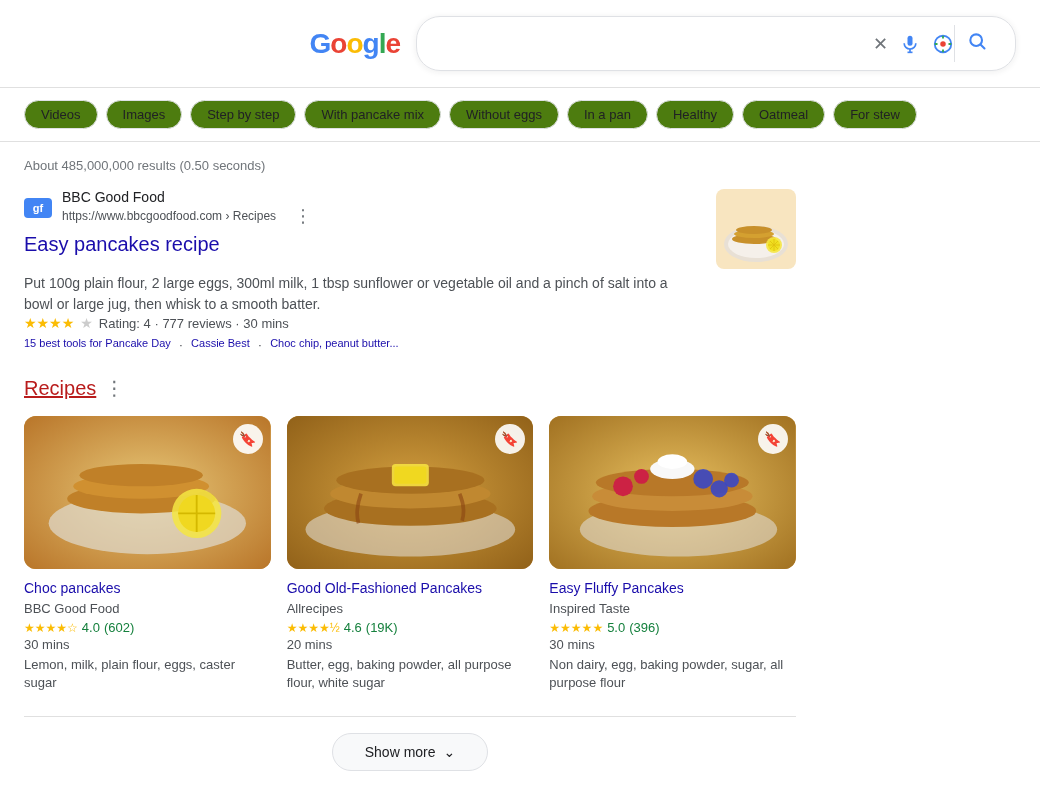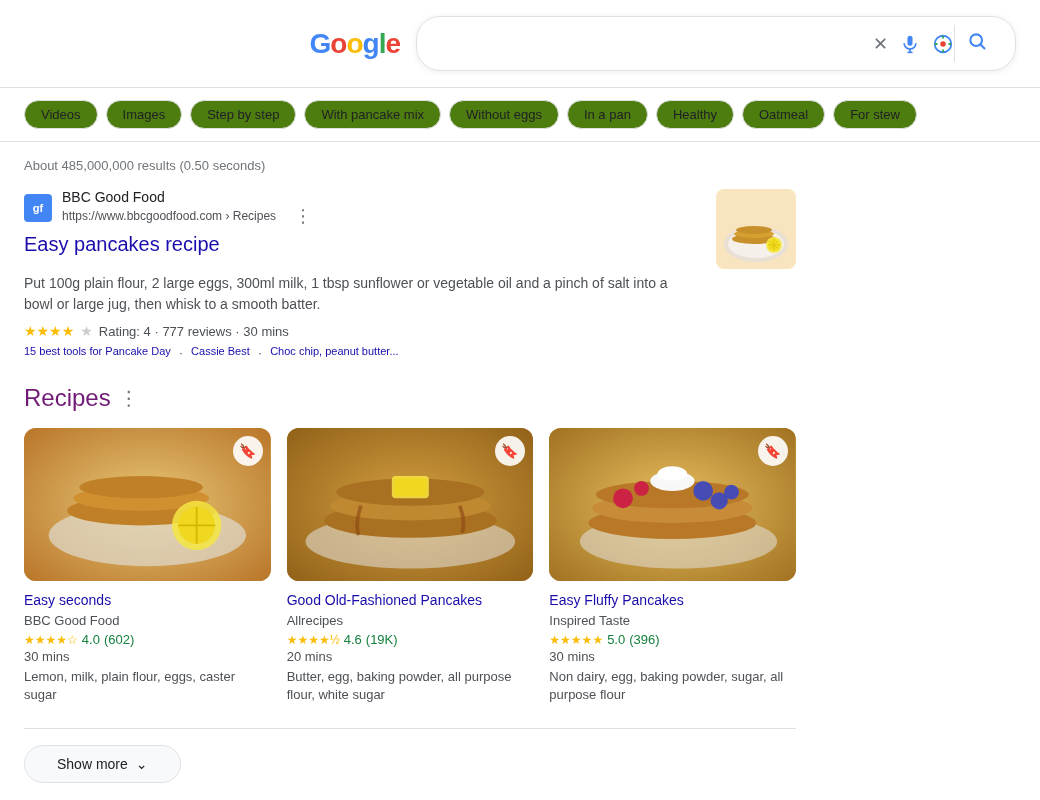--- a/index.html
+++ b/index.html
@@ -113,21 +113,21 @@
     }
     .featured-info { flex: 1; }
     .site-info {
       display: flex;
       align-items: center;
       gap: 10px;
       margin-bottom: 4px;
     }
     .site-favicon {
       width: 28px;
-      height: 28px;
+      height: 20px;
       background: #4285F4;
       border-radius: 4px;
       display: flex;
       align-items: center;
       justify-content: center;
       color: #fff;
       font-size: 11px;
       font-weight: bold;
       flex-shrink: 0;
     }
@@ -156,21 +156,21 @@
       text-decoration: none;
       cursor: pointer;
       display: block;
       margin-bottom: 16px;
       line-height: 1.3;
     }
     .result-description {
       font-size: 14px;
       color: #4d5156;
       line-height: 1.5;
-      margin-bottom: 8px;
+      margin-bottom: 0;
     }
     .rating-row {
       display: flex;
       align-items: center;
       gap: 6px;
       margin-bottom: 6px;
     }
     .stars { color: #fbbc04; font-size: 14px; }
     .star-empty { color: #ccc; }
     .rating-text { font-size: 13px; color: #4d5156; }
@@ -198,23 +198,24 @@
       justify-content: center;
     }
     
     .recipes-header {
       display: flex;
       align-items: center;
       gap: 8px;
       margin-bottom: 16px;
     }
     .recipes-title {
-      font-size: 24px;
+      font-size: 20px;
       font-weight: normal;
-      color: #701a75;
+      color: #b91c1c;
+      text-decoration: underline;
     }
     .recipes-more-icon {
       color: #70757a;
       font-size: 20px;
       cursor: pointer;
     }
     .recipes-grid {
       display: flex;
       gap: 16px;
       margin-bottom: 24px;
@@ -277,20 +278,21 @@
       gap: 4px;
       margin-bottom: 2px;
     }
     .recipe-stars { color: #fbbc04; font-size: 12px; }
     .recipe-rating-text { font-size: 13px; color: #15803d; }
     .recipe-time { font-size: 13px; color: #4d5156; margin-bottom: 4px; }
     .recipe-ingredients { font-size: 13px; color: #4d5156; line-height: 1.4; }
     
     .show-more-container {
       display: flex;
+      justify-content: center;
       padding: 16px 0;
       border-top: 1px solid #e0e0e0;
     }
     .show-more-btn {
       display: flex;
       align-items: center;
       gap: 8px;
       padding: 10px 32px;
       border: 1px solid #dfe1e5;
       border-radius: 24px;
@@ -429,21 +431,21 @@
               <ellipse cx="95" cy="60" rx="55" ry="10" fill="#d09030"></ellipse>
               <ellipse cx="95" cy="51" rx="50" ry="9" fill="#c08028"></ellipse>
               <ellipse cx="140" cy="82" rx="20" ry="20" fill="#f5e642" opacity="0.85"></ellipse>
               <ellipse cx="140" cy="82" rx="15" ry="15" fill="#f0d820"></ellipse>
               <line x1="140" y1="67" x2="140" y2="97" stroke="#d4b800" stroke-width="1.5"></line>
               <line x1="125" y1="82" x2="155" y2="82" stroke="#d4b800" stroke-width="1.5"></line>
             </svg>
           </div>
           <div class="bookmark-btn">🔖</div>
         </div>
-        <a class="recipe-name">Easy seconds</a>
+        <a class="recipe-name">Choc pancakes</a>
         <div class="recipe-source">BBC Good Food</div>
         <div class="recipe-rating-row">
           <span class="recipe-stars">★★★★☆</span>
           <span class="recipe-rating-text"><span>4.0</span> </span>
           <span class="recipe-rating-text">(602)</span>
         </div>
         <div class="recipe-time">30 mins</div>
         <div class="recipe-ingredients">Lemon, milk, plain flour, eggs, caster sugar</div>
       </div>
 

